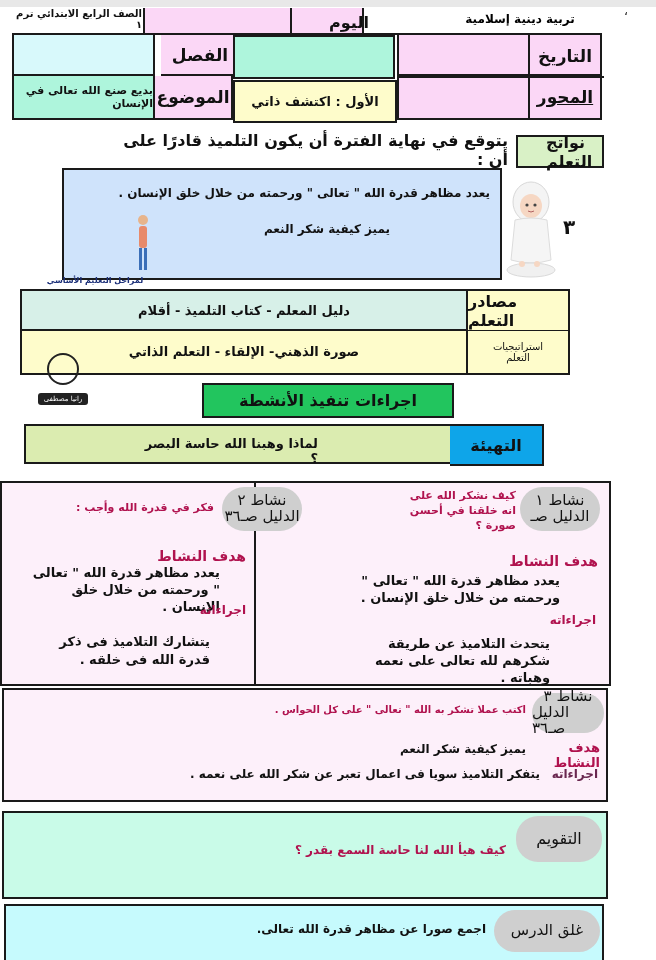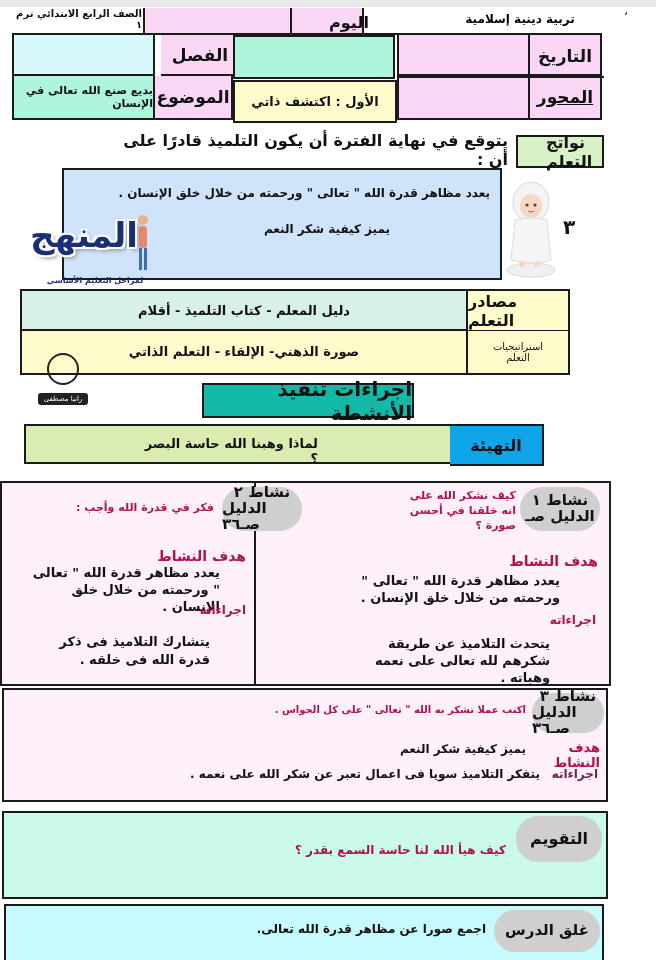--- a/index.html
+++ b/index.html
@@ -5,21 +5,21 @@
   * { box-sizing: border-box; margin: 0; padding: 0; }
   html, body { width: 656px; height: 960px; overflow: hidden; background: #ffffff; }
   body { font-family: "DejaVu Sans", sans-serif; color: #111; position: relative; }
   .abs { position: absolute; }
   .rtl { direction: rtl; }
   .b { border: 2px solid #1a1a1a; }
   .cell { display: flex; align-items: center; justify-content: center; font-weight: bold; }
   .lbl { font-size: 17px; font-weight: bold; }
   .md { font-size: 13px; font-weight: bold; }
   .magenta { color: #b0124e; }
-  .pill { background: #cfcfcf; border-radius: 22px; display: flex; flex-direction: column; align-items: center; justify-content: center; line-height: 1.05; font-weight: bold; }
+  .pill { background: #cfcfcf; border-radius: 22px; display: flex; flex-direction: column; align-items: center; justify-content: center; line-height: 1.05; font-weight: normal; }
   .topstrip { background: #e8e8e8; }
 </style>
 </head>
 <body>
 
 <div class="abs topstrip" style="left:0;top:0;width:656px;height:7px;"></div>
 
 <div class="abs" style="left:14px;top:8px;width:128px;height:22px;font-size:10px;font-weight:bold;display:flex;align-items:center;justify-content:center;direction:rtl;">الصف الرابع الابتدائي ترم ١</div>
 <div class="abs" style="left:143px;top:8px;width:218px;height:28px;background:#fbd7f6;border-left:2px solid #1a1a1a;border-bottom:2px solid #1a1a1a;"></div>
 <div class="abs cell" style="left:290px;top:8px;width:72px;height:28px;background:#fbd7f6;border-left:2px solid #1a1a1a;font-size:16px;padding-left:44px;">اليوم</div>
@@ -68,41 +68,40 @@
 
 <div class="abs" style="left:38px;top:210px;width:118px;height:90px;">
   <div style="position:absolute;left:98px;top:4px;width:12px;height:60px;">
     <svg width="14" height="60" viewBox="0 0 14 60">
         <circle cx="7" cy="6" r="5" fill="#e7b48b"></circle>
         <rect x="3" y="12" width="8" height="22" rx="3" fill="#e88a6a"></rect>
         <rect x="3" y="34" width="3" height="22" fill="#3b6fb8"></rect>
         <rect x="8" y="34" width="3" height="22" fill="#3b6fb8"></rect>
       </svg>
   </div>
-  <div style="position:absolute;left:0;top:8px;width:100px;text-align:center;font-size:34px;font-weight:bold;color:#1b2f78;text-shadow:2px 2px 0 #fff,-2px -2px 0 #fff,2px -2px 0 #fff,-2px 2px 0 #fff,3px 3px 4px #888;direction:rtl;line-height:1;">المنهج</div>
   <div style="position:absolute;left:2px;top:66px;width:110px;text-align:center;font-size:8px;font-weight:bold;color:#1b2f78;direction:rtl;">لمراحل التعليم الأساسي</div>
 </div>
 
 <div class="abs b" style="left:20px;top:289px;width:448px;height:42px;background:#d7f0e8;"></div>
 <div class="abs cell md" style="left:22px;top:291px;width:444px;height:38px;direction:rtl;">دليل المعلم - كتاب التلميذ - أقلام</div>
 <div class="abs cell lbl" style="left:466px;top:289px;width:104px;height:43px;background:#fefccb;border:2px solid #1a1a1a;font-size:16px;">مصادر التعلم</div>
 
 <div class="abs" style="left:20px;top:331px;width:448px;height:44px;background:#fefccb;border:2px solid #1a1a1a;border-top:none;"></div>
 <div class="abs cell md" style="left:22px;top:331px;width:444px;height:40px;direction:rtl;">صورة الذهني- الإلقاء - التعلم الذاتي</div>
 <div class="abs" style="left:466px;top:331px;width:104px;height:44px;background:#fefccb;border:2px solid #1a1a1a;border-top:none;display:flex;flex-direction:column;align-items:center;justify-content:center;font-size:10px;line-height:1.1;">
   <span>استراتيجيات</span>
   <span>التعلم</span>
 </div>
 
 <div class="abs" style="left:38px;top:353px;width:50px;height:64px;">
   <div style="width:32px;height:32px;margin:0 auto;border:2px solid #222;border-radius:50%;"></div>
   <div style="margin-top:8px;background:#222;color:#fff;border-radius:3px;font-size:7px;text-align:center;padding:2px 0;direction:rtl;">رانيا مصطفى</div>
 </div>
 
-<div class="abs cell" style="left:202px;top:383px;width:212px;height:35px;background:#14b8a6;border:2px solid #1a1a1a;font-size:20px;direction:rtl;">اجراءات تنفيذ الأنشطة</div>
+<div class="abs cell" style="left:202px;top:383px;width:252px;height:35px;background:#22c55e;border:2px solid #1a1a1a;font-size:16px;direction:rtl;">اجراءات تنفيذ الأنشطة</div>
 
 <div class="abs" style="left:24px;top:424px;width:428px;height:40px;background:#dbecb0;border:2px solid #1a1a1a;"></div>
 <div class="abs md rtl" style="left:140px;top:436px;width:178px;">لماذا وهبنا الله حاسة البصر ؟</div>
 <div class="abs cell lbl" style="left:450px;top:424px;width:94px;height:42px;background:#0ea5e9;border:2px solid #1a1a1a;border-left:none;font-size:16px;">التهيئة</div>
 
 <div class="abs b" style="left:0px;top:481px;width:611px;height:205px;background:#fdf0fa;"></div>
 <div class="abs" style="left:254px;top:481px;width:2px;height:205px;background:#1a1a1a;"></div>
 
 <div class="abs pill" style="left:520px;top:487px;width:80px;height:44px;font-size:15px;">
   <span>نشاط ١</span>

